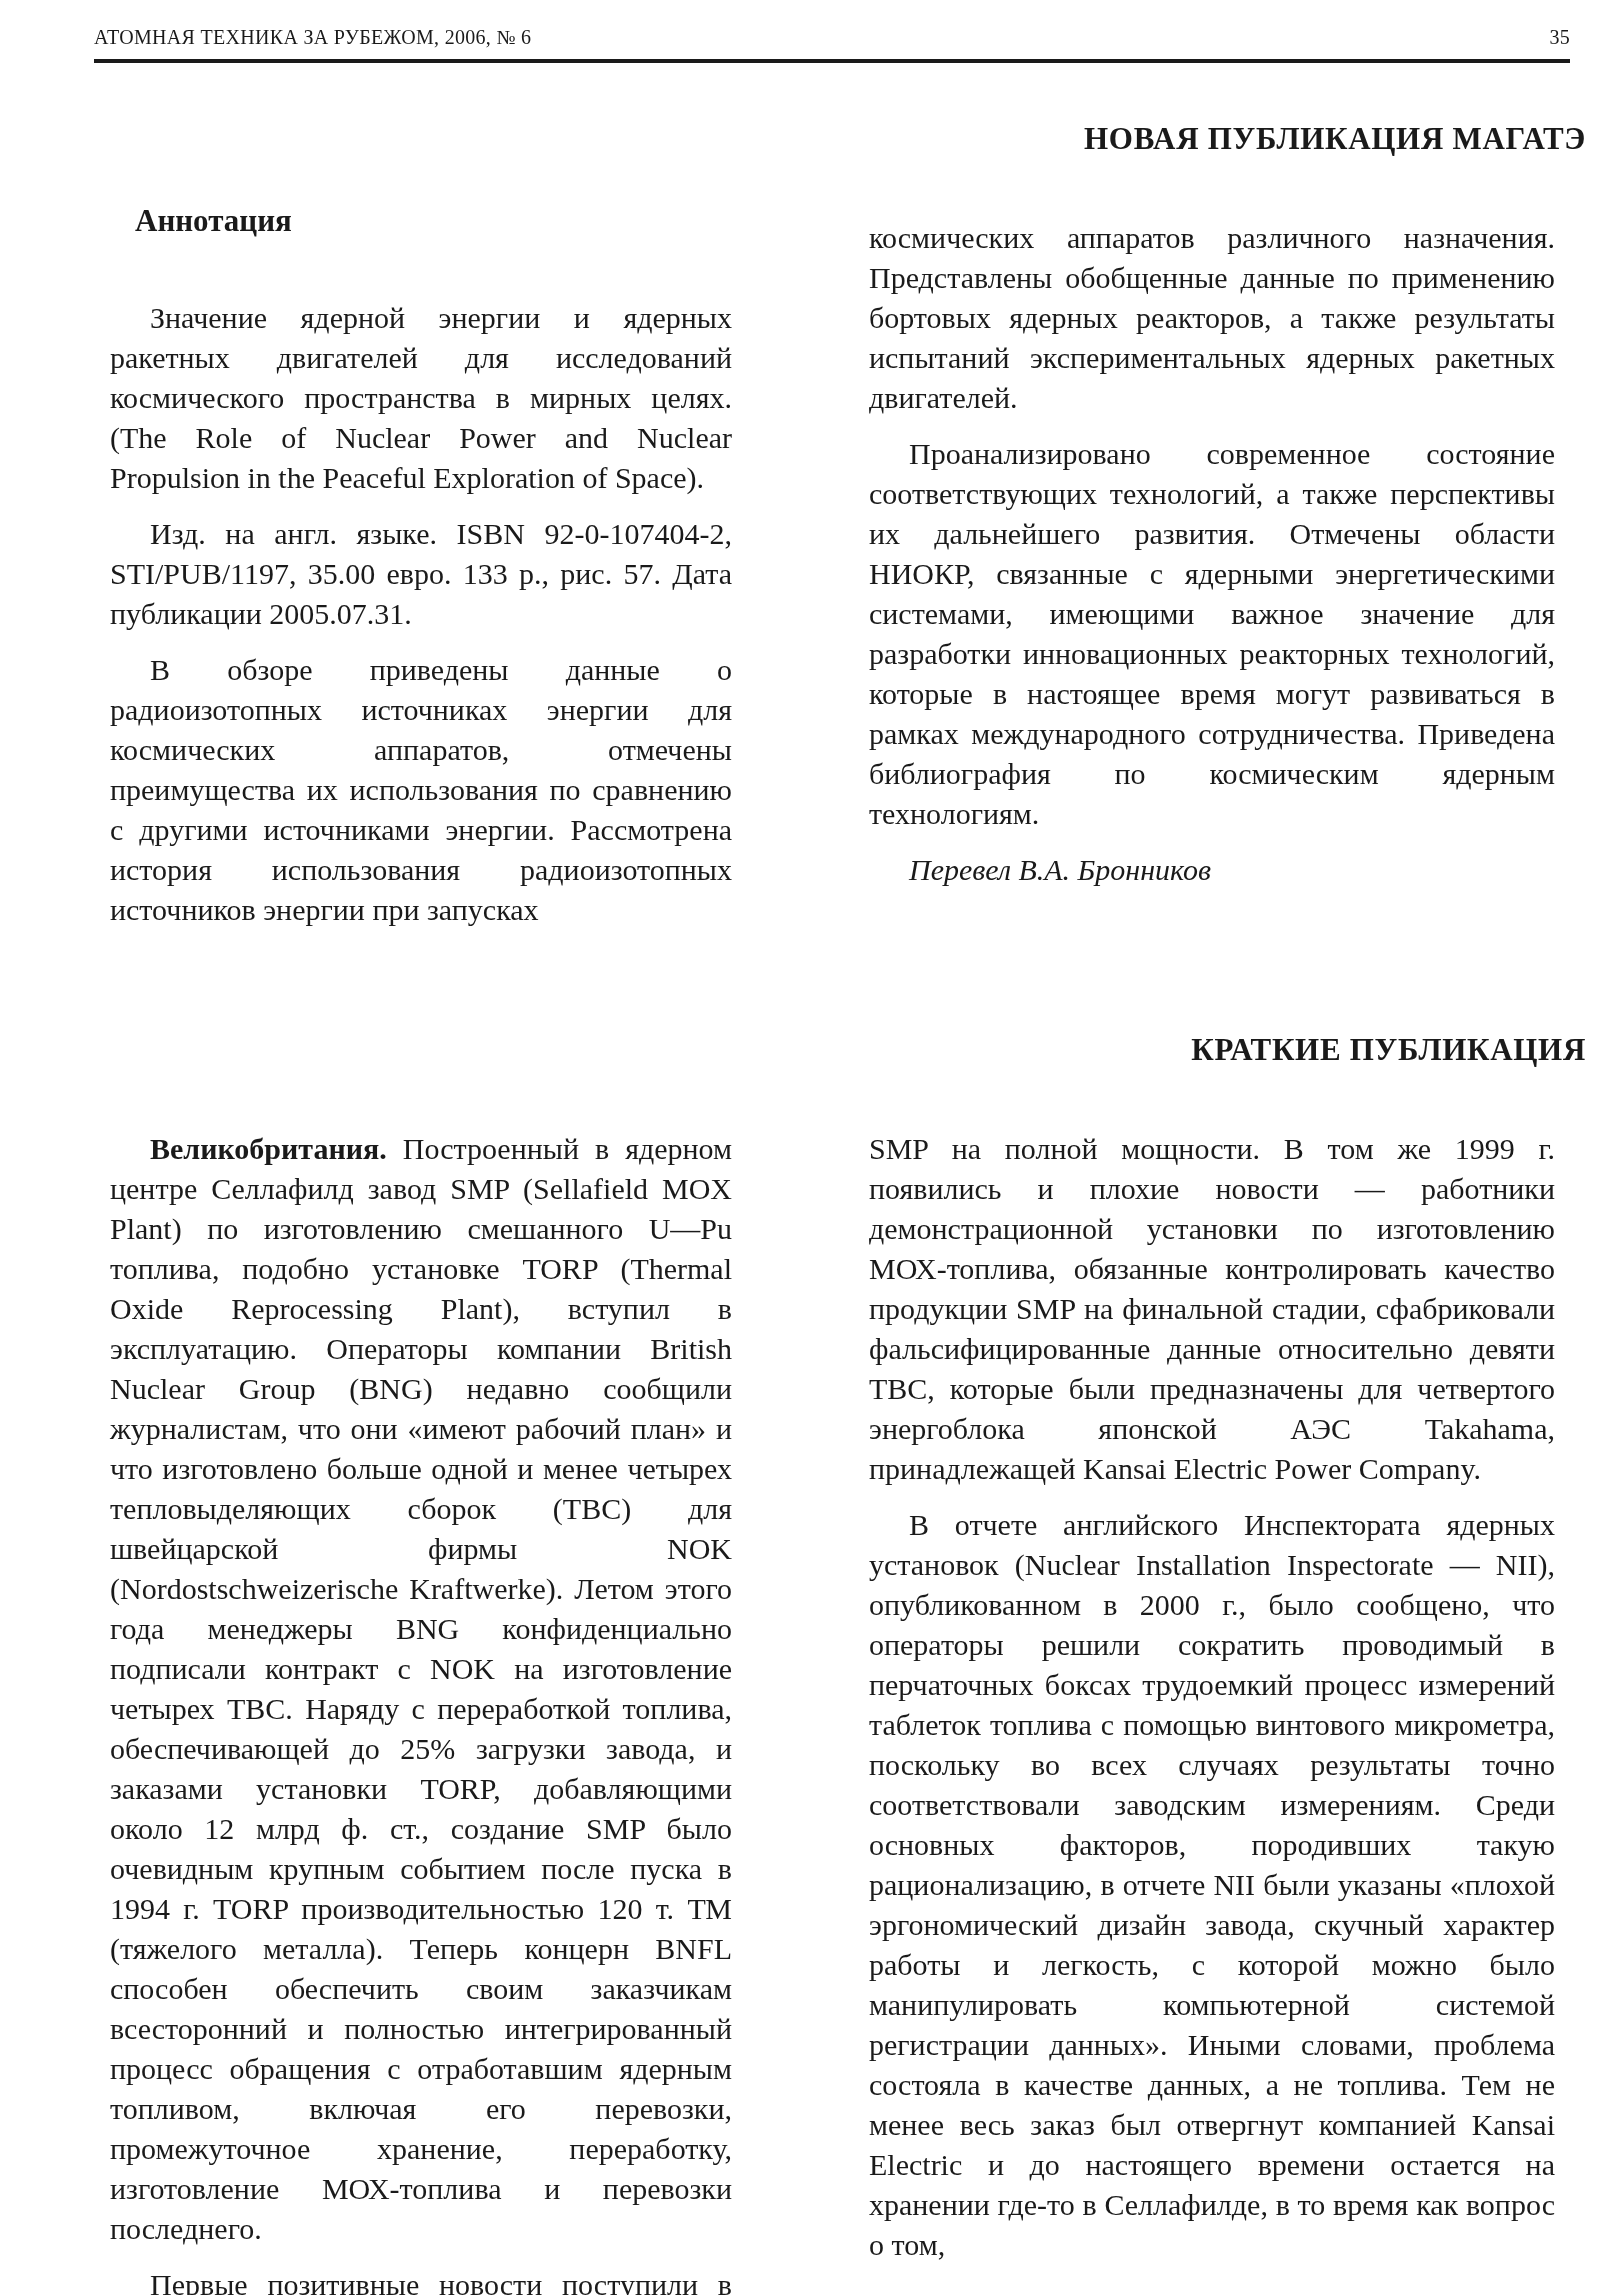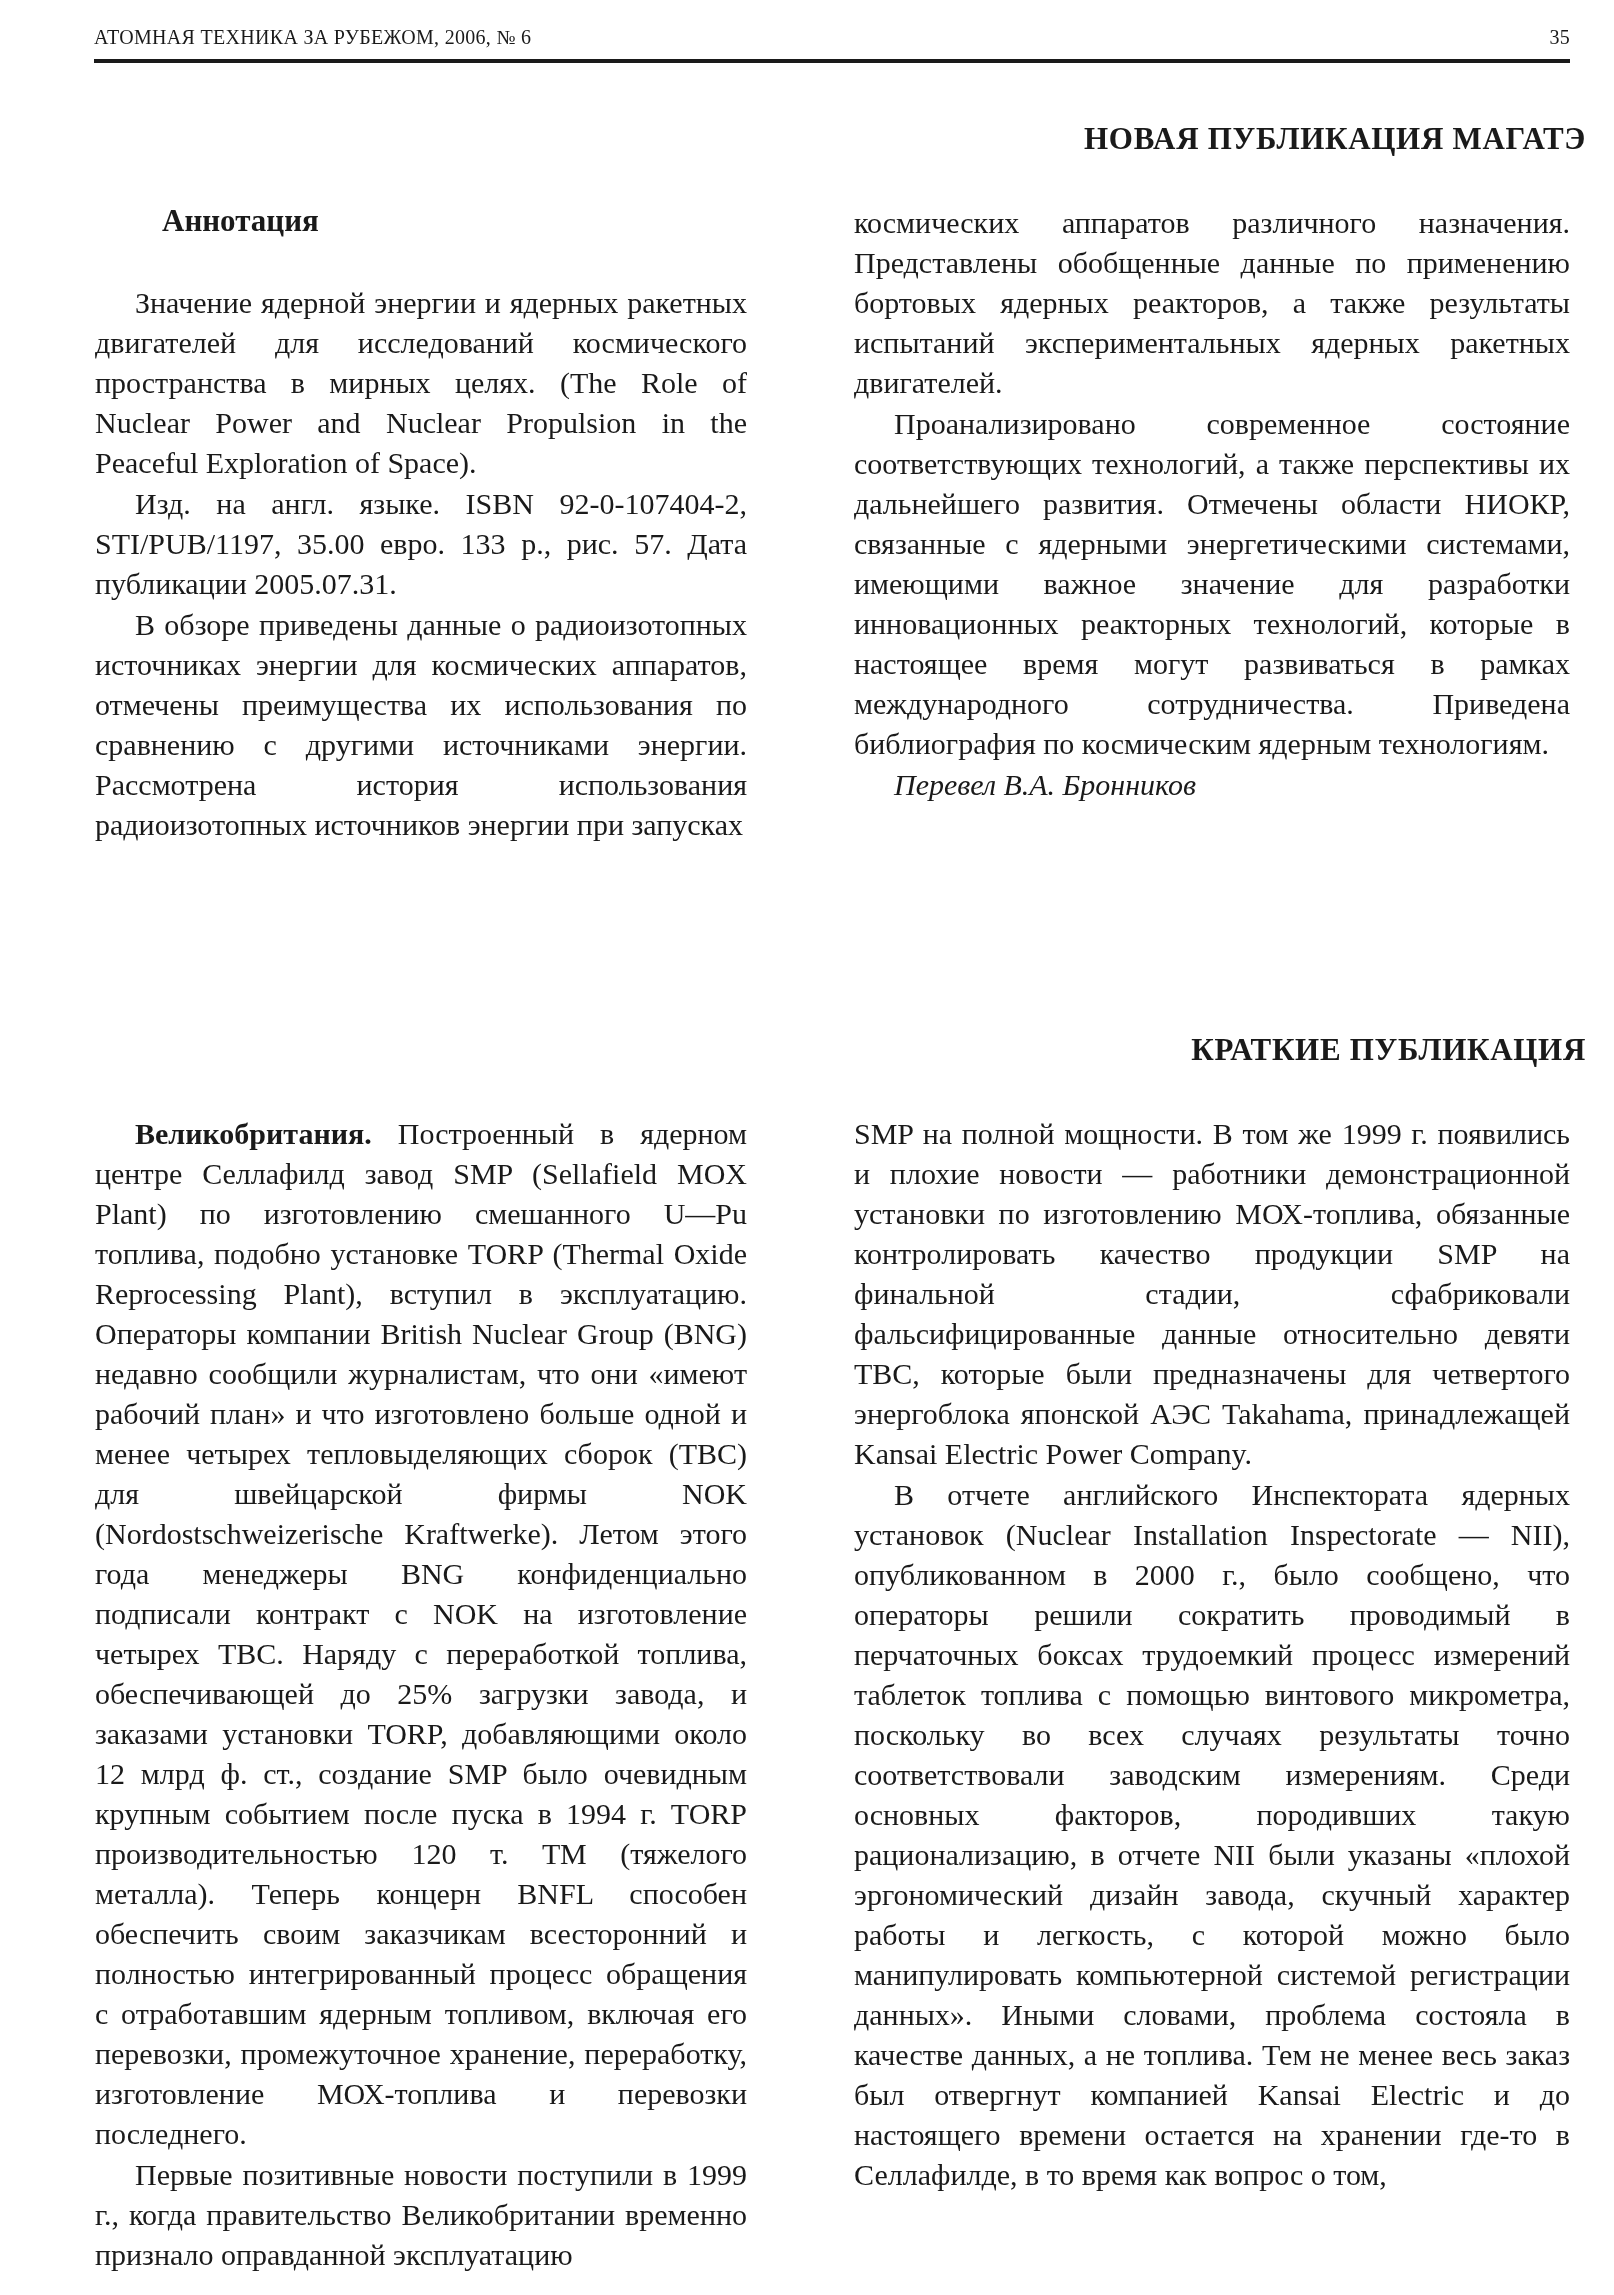--- a/index.html
+++ b/index.html
@@ -4,25 +4,25 @@
 <style>
   html, body { margin:0; padding:0; background:#fff; }
   body { width:1614px; height:2295px; position:relative; overflow:hidden;
          font-family:"Liberation Serif", "DejaVu Serif", serif; color:#1a1a1a; }
   .hdr { position:absolute; top:25.6px; left:94px; right:44px; height:34px;
          font-size:20px; letter-spacing:0.3px; }
   .hdr .pn { position:absolute; right:0; top:0; }
   .rule { position:absolute; top:59px; left:94px; right:44px; height:4px; background:#1a1a1a; }
   .sec-title { position:absolute; right:28px; font-weight:bold; font-size:31px; letter-spacing:0.7px; }
   .col { position:absolute; font-size:30px; line-height:40px; text-align:justify; }
-  .col p { margin:1px; text-indent:40px; }
+  .col p { margin:16px; text-indent:40px; }
   .col p.noind { text-indent:0; }
   .lcol { left:94px; width:654px; }
   .rcol { left:853px; width:718px; }
-  .ann-title { position:absolute; left:135px; top:203px; font-size:31px; font-weight:bold;margin-left:27px; }
+  .ann-title { position:absolute; left:135px; top:203px; font-size:31px; font-weight:bold; }
   .sig { text-align:left; font-style:italic; }
   b.lead { font-weight:bold; }
 </style>
 </head>
 <body>
 
 <div class="hdr">
   <span>АТОМНАЯ ТЕХНИКА ЗА РУБЕЖОМ, 2006, № 6</span>
   <span class="pn">35</span>
 </div>

